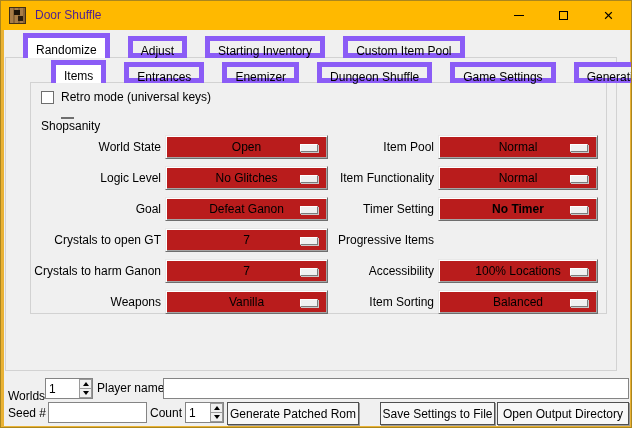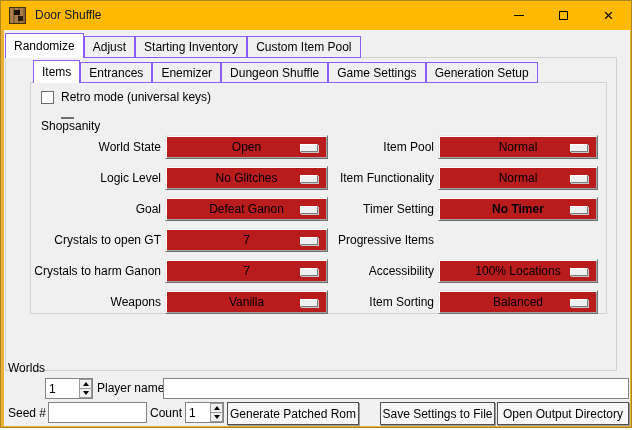--- a/index.html
+++ b/index.html
@@ -10,35 +10,35 @@
             border:1px solid #ab861e; background:#e9b235; overflow:hidden; }
 
   
   .titlebar { position:absolute; left:0; top:0; width:632px; height:29px;
               background:#ffb900; display:flex; align-items:center; }
   .app-icon { position:absolute; left:8px; top:6px; width:17px; height:17px;
               background:#8a6435; border:1px solid #412f15;
               background-image:repeating-linear-gradient(90deg,#a87d47 0 3px,#8a6435 3px 5px); }
   .app-icon .knob { position:absolute; right:2px; bottom:2px; width:5px; height:5px; background:#2b1d0c; }
   .app-icon .mark { position:absolute; left:4px; top:2px; width:6px; height:5px; background:#1d1408; }
-  .title-text { position:absolute; left:34px; top:0; height:38px; line-height:29px; color:#0f172a; }
+  .title-text { position:absolute; left:34px; top:0; height:38px; line-height:29px; color:#4c1d95; }
   .win-controls { position:absolute; right:2px; top:0; height:29px; display:flex; }
   .wbtn { width:45px; height:29px; display:flex; align-items:center; justify-content:center; cursor:default; }
   .ic-min { width:10px; height:1px; background:#000; }
   .ic-max { width:9px; height:9px; border:1px solid #000; }
   .ic-close { font-size:17px; line-height:1; color:#000; }
 
   
   .client { position:absolute; left:3px; top:29px; width:626px; height:396px; background:#f0f0f0; }
 
   
   .tabrow { position:absolute; display:flex; align-items:flex-end; z-index:3; }
   .tabrow-main { left:1px; top:3px; height:25px; }
   .tab { height:22px; line-height:21px; padding:0 8px; background:#f0f0f0;
-         border:1px solid #8b5cf6; white-space:nowrap; cursor:default; }
+         border:5px solid #8b5cf6; white-space:nowrap; cursor:default;margin-left:18px; }
   .tab.active { height:25px; line-height:24px; background:#fff; border-bottom:none; }
   .panel { position:absolute; left:1px; top:27px; width:612px; height:314px;
            border:1px solid #d2d2d2; background:#f0f0f0; }
 
   .tabrow-sub { left:27px; top:2px; height:23px; }
   .tabrow-sub .tab { height:21px; line-height:20px; }
   .tabrow-sub .tab.active { height:23px; line-height:22px; }
 
   .inner-frame { position:absolute; left:24px; top:24px; width:577px; height:232px;
                  border:1px solid #d2d2d2; background:#f0f0f0; }
@@ -199,21 +199,21 @@
 
         <div class="flabel" style="left:240px;top:207px;width:163px;">Item Sorting</div>
         <div class="dd" style="left:407px;top:207px;width:160px;">
           <span class="dd-value">Balanced</span>
           <span class="dd-ind"></span>
         </div>
 
       </div>
     </div>
 
-    <div class="flab" style="left:4px;top:328px;">Worlds</div>
+    <div class="flab" style="left:4px;top:356px;">Worlds</div>
     <div class="spin" style="left:41px;top:348px;width:48px;">
       <input class="spin-val" value="1" style="">
       <div class="spin-btns">
         <div class="spin-b">
             <div class="tri-up"></div>
           </div>
         <div class="spin-b">
             <div class="tri-down"></div>
           </div>
       </div>

